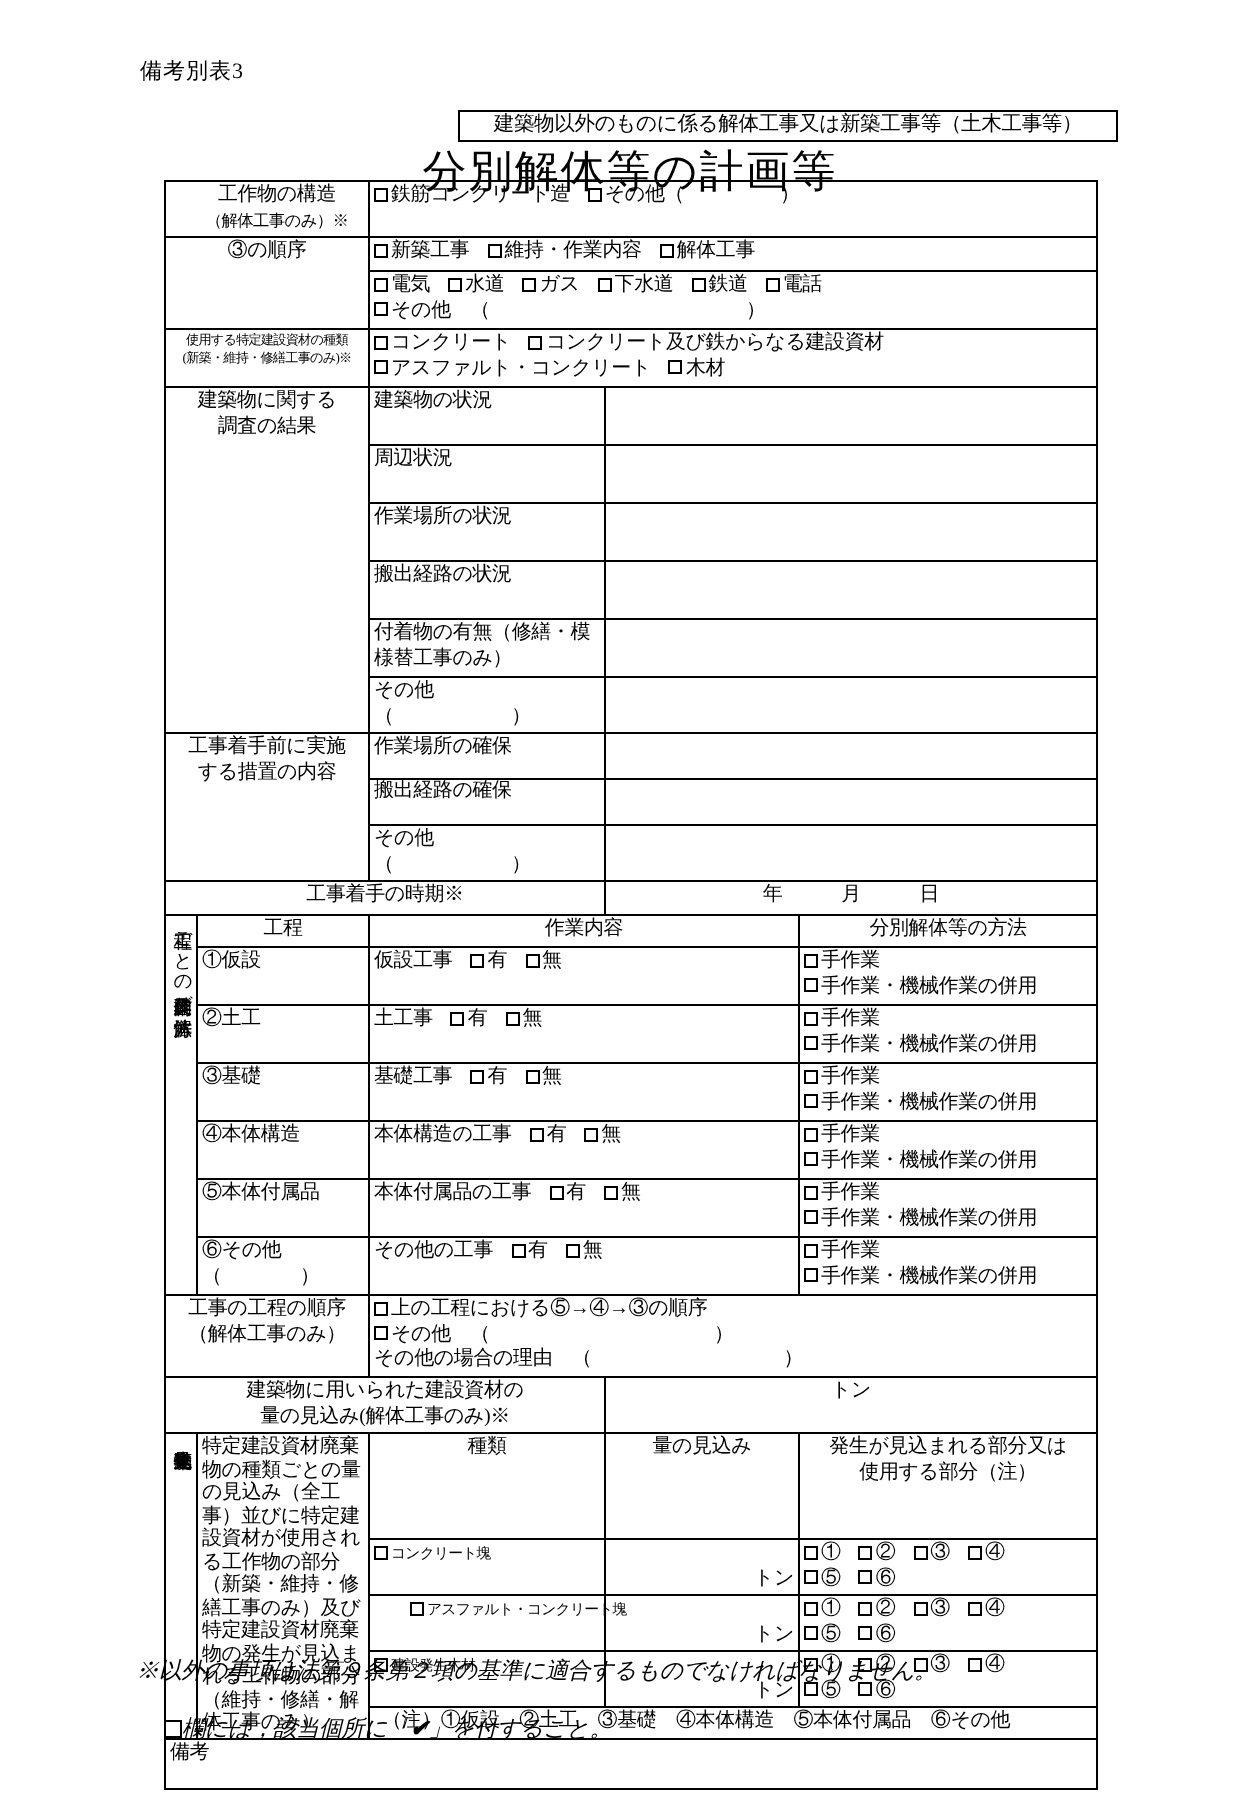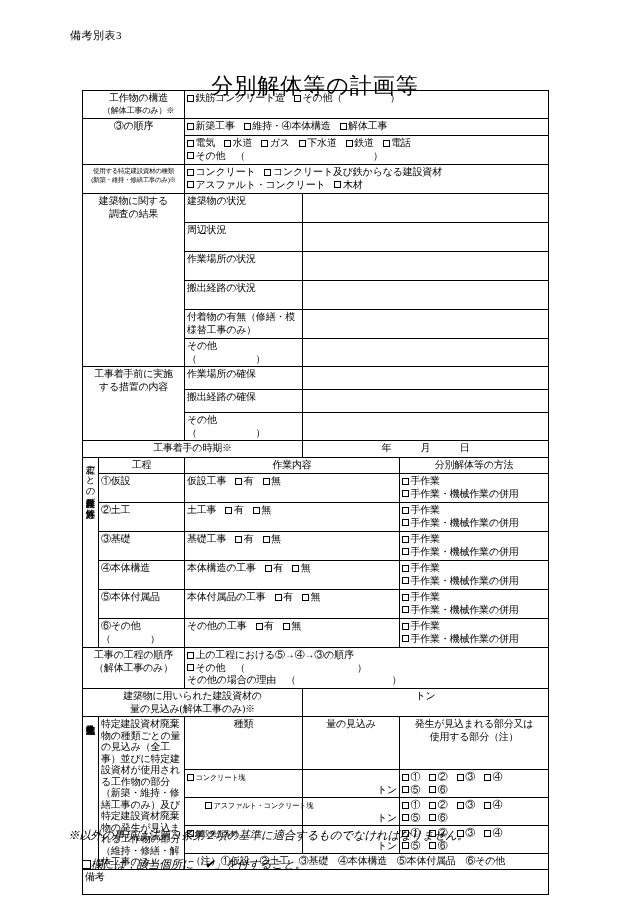--- a/index.html
+++ b/index.html
@@ -69,20 +69,21 @@
   .note2{font-size:11.5px;letter-spacing:-.2px;margin-top:14px;padding-left:14px;}
   .chk-inline{display:inline-block;width:9px;height:9px;border:1px solid #000;
       vertical-align:-1px;box-sizing:border-box;margin-right:0px;}
 </style>
 </head>
 <body>
 
 <div class="page">
 
   <div class="doc-label">備考別表3</div>
+  <div class="banner">建築物以外のものに係る解体工事又は新築工事等（土木工事等）</div>
   <div class="main-title">分別解体等の計画等</div>
 
   <table class="form">
     <colgroup>
       <col style="width:16px">
       <col style="width:86px">
       <col style="width:118px">
       <col style="width:97px">
       <col style="width:149px">
     </colgroup>
@@ -97,21 +98,21 @@
         <span class="line">
           <span class="cb"></span><span>鉄筋コンクリート造</span><span class="sp"></span><span class="cb"></span><span>その他（</span><span class="sp2"></span><span class="sp2"></span><span class="sp2"></span><span>）</span>
         </span>
       </td>
     </tr>
 
     <tr>
       <td class="hd thickl" colspan="2" rowspan="2">③の順序</td>
       <td class="mid thickr" colspan="3" style="height:14px;">
         <span class="line">
-          <span class="cb"></span><span>新築工事</span><span class="sp"></span><span class="cb"></span><span>維持・④本体構造</span><span class="sp"></span><span class="cb"></span><span>解体工事</span>
+          <span class="cb"></span><span>新築工事</span><span class="sp"></span><span class="cb"></span><span>維持・作業内容</span><span class="sp"></span><span class="cb"></span><span>解体工事</span>
         </span>
       </td>
     </tr>
     <tr>
       <td class="mid thickr" colspan="3" style="height:26px;">
         <div class="line">
           <span class="cb"></span><span>電気</span><span class="sp"></span><span class="cb"></span><span>水道</span><span class="sp"></span><span class="cb"></span><span>ガス</span><span class="sp"></span><span class="cb"></span><span>下水道</span><span class="sp"></span><span class="cb"></span><span>鉄道</span><span class="sp"></span><span class="cb"></span><span>電話</span>
         </div>
         <div class="line">
           <span class="cb"></span><span>その他　（</span><span class="sp2"></span><span class="sp2"></span><span class="sp2"></span><span class="sp2"></span><span class="sp2"></span><span class="sp2"></span><span class="sp2"></span><span class="sp2"></span><span>）</span>
@@ -168,21 +169,21 @@
 
     <tr>
       <td class="vcell thickl" colspan="2" rowspan="3">
         <div>工事着手前に実施</div>
         <div>する措置の内容</div>
       </td>
       <td class="mid" style="height:20px;">作業場所の確保</td>
       <td class="thickr" colspan="2"></td>
     </tr>
     <tr>
-      <td class="mid" style="height:20px;">搬出経路の確保</td>
+      <td class="mid" style="height:20px;font-family:Liberation Mono, monospace;">搬出経路の確保</td>
       <td class="thickr" colspan="2"></td>
     </tr>
     <tr>
       <td class="mid thickb" style="height:22px;">
         <div>その他</div>
         <div>（　　　　　　）</div>
       </td>
       <td class="thickr thickb" colspan="2"></td>
     </tr>
 

